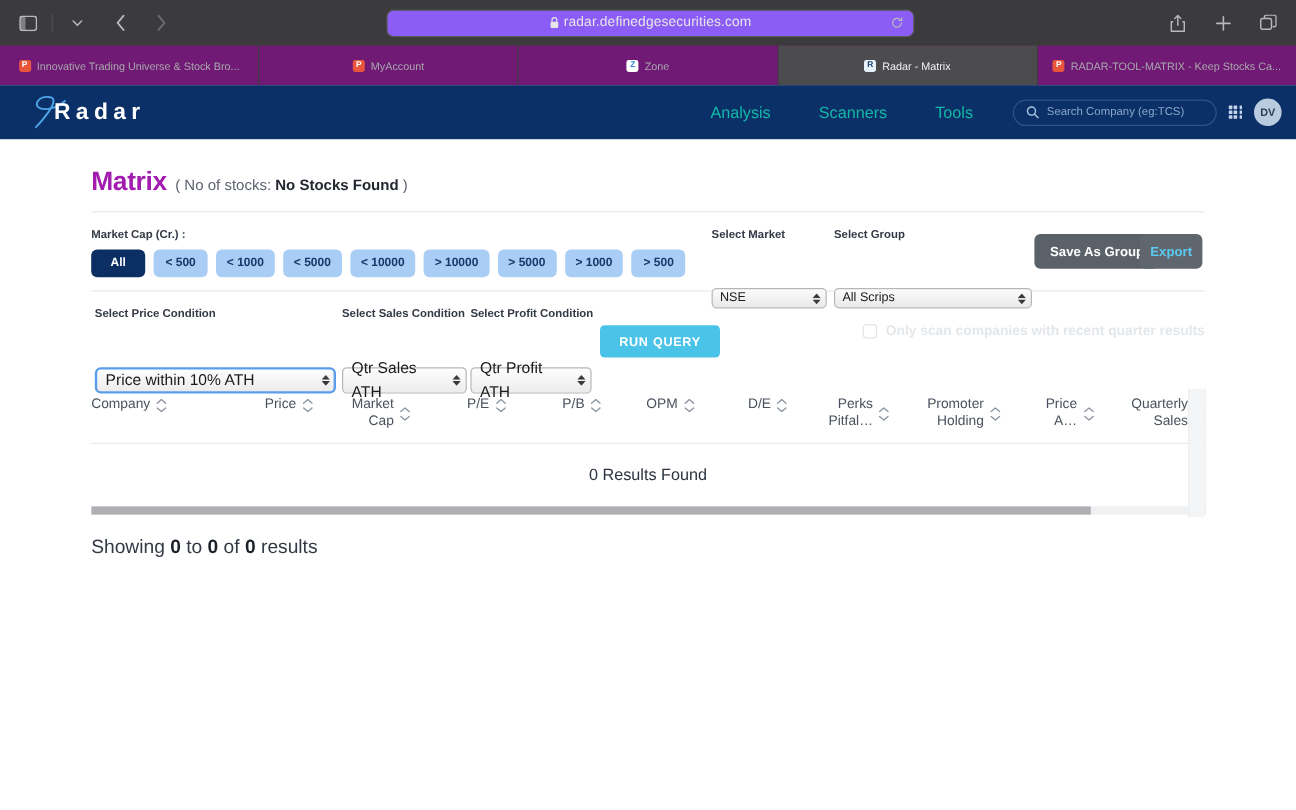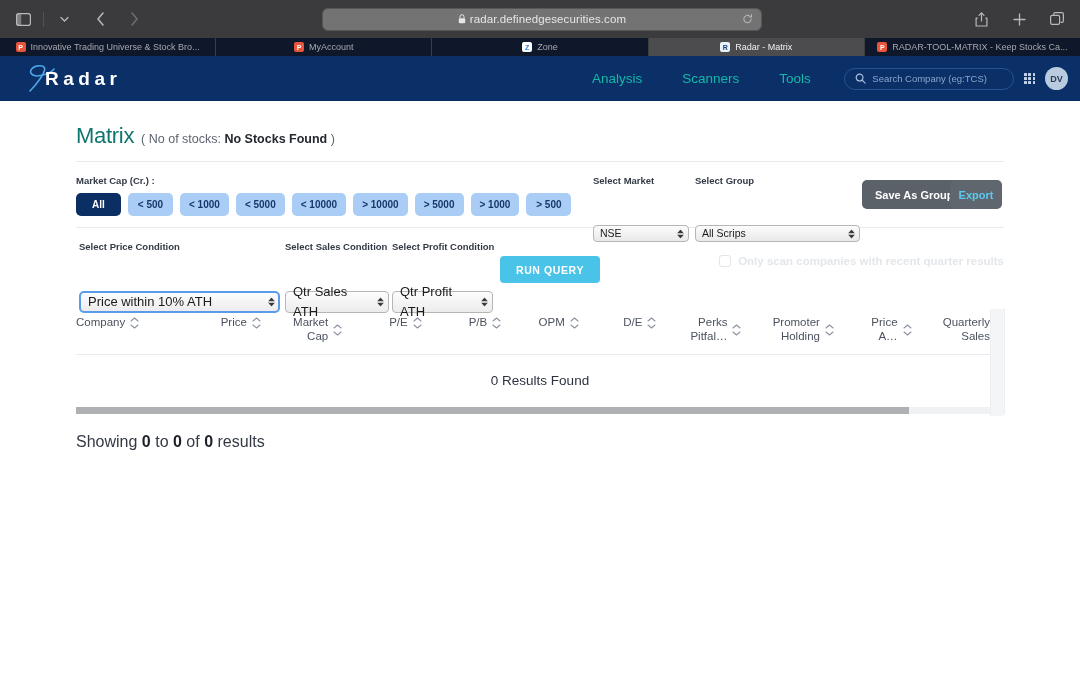--- a/index.html
+++ b/index.html
@@ -19,38 +19,38 @@
   .tb-left { display: flex; align-items: center; gap: 2px; }
   .tb-icon {
     width: 26px; height: 26px; display: flex; align-items: center;
     justify-content: center; color: #b9b9bc;
   }
   .tb-icon.dim { color: #6e6e72; }
   .tb-sep { width: 1px; height: 15px; background: #525255; margin: 0 5px; }
 
   .url-bar {
     position: absolute; left: 322px; width: 440px; height: 23px;
-    background: #737373; border-radius: 6px;
+    background: #8b5cf6; border-radius: 6px;
     display: flex; align-items: center; justify-content: center;
     border: 0.5px solid #57575a;
   }
   .url-text {
     font-size: 11.5px; color: #e6e6e8; letter-spacing: 0.1px;
   }
   .lock-icon { margin-right: 4px; display: inline-flex; vertical-align: middle; }
   .reload-icon {
     position: absolute; right: 8px; top: 50%; transform: translateY(-50%);
     color: #b9b9bc; display: flex;
   }
   .tb-right {
     position: absolute; right: 10px; display: flex; align-items: center; gap: 12px;
   }
 
   
-  .tab-strip { display: flex; height: 18px; background: #0f172a; }
+  .tab-strip { display: flex; height: 33px; background: #701a75; }
   .tab {
     flex: 1; display: flex; align-items: center; justify-content: center;
     gap: 5px; font-size: 9px; color: #a8a8ac;
     border-right: 1px solid #3d3d40; overflow: hidden; white-space: nowrap;
     padding: 0 6px; position: relative;
   }
   .tab.active { background: #4c4c4f; color: #f0f0f2; }
   .tab-favicon {
     width: 10px; height: 10px; border-radius: 2px; flex: 0 0 auto;
     display: flex; align-items: center; justify-content: center;
@@ -97,21 +97,21 @@
     display: flex; align-items: center; justify-content: center;
   }
 
   
   .page { padding: 0 76px; }
   .title-row {
     display: flex; align-items: baseline; gap: 7px;
     padding-top: 22px; padding-bottom: 12px;
     border-bottom: 1px solid #e7e9ec; margin-bottom: 0;
   }
-  .title-main { font-size: 22px; font-weight: normal; color: #0f766e; letter-spacing: -0.3px; }
+  .title-main { font-size: 22px; font-weight: bold; color: #a21caf; letter-spacing: -0.3px; }
   .title-sub { font-size: 12.5px; color: #5d6470; }
   .title-sub b { color: #232730; }
 
   .section {
     padding: 13px 0 11px; border-bottom: 1px solid #e7e9ec; position: relative;
   }
   .field-label { font-size: 9.5px; color: #333a45; font-weight: bold; margin-bottom: 7px; }
 
   .mcap-row { display: flex; gap: 7px; }
   .chip {

